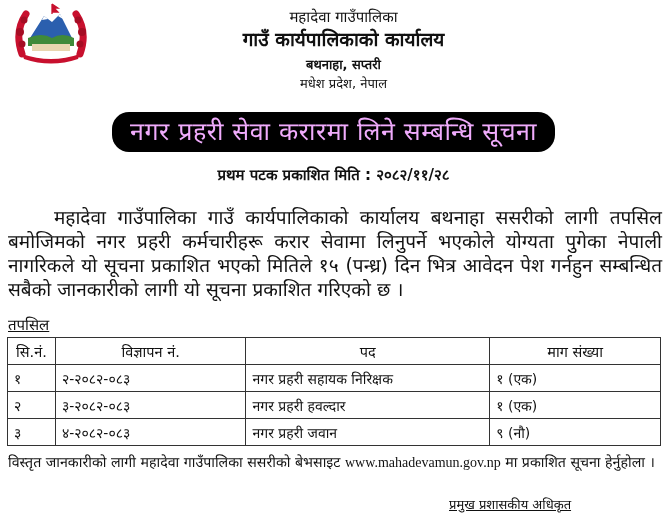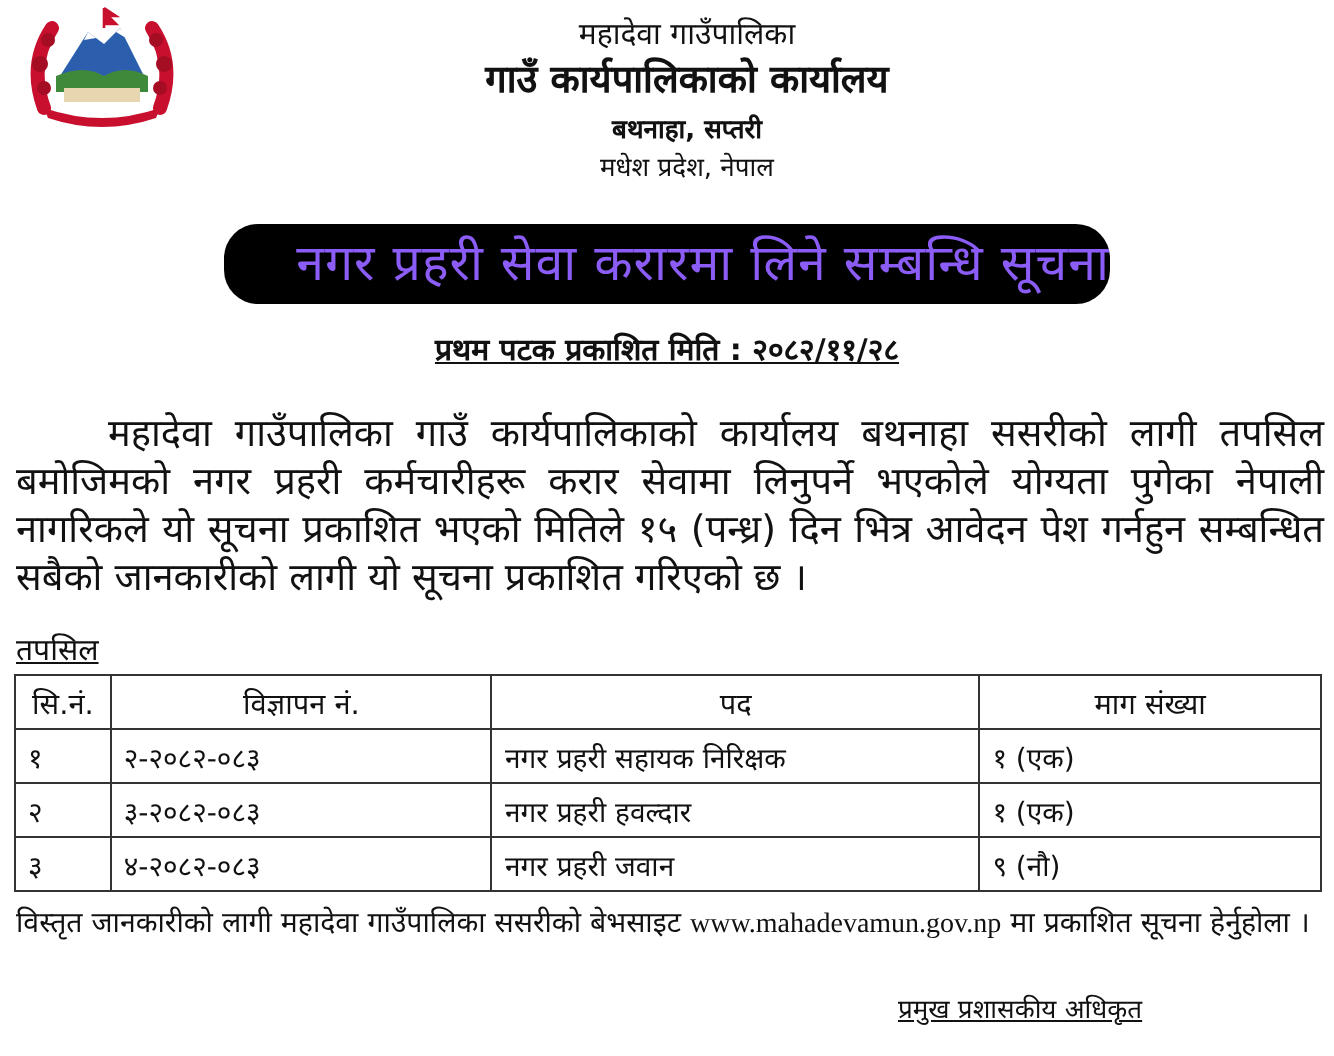--- a/index.html
+++ b/index.html
@@ -9,29 +9,29 @@
   .emblem { position: absolute; left: 12px; top: 2px; width: 78px; height: 64px; }
 
   .hdr { position: absolute; left: 0; width: 667px; text-align: center; white-space: nowrap; }
   .hdr1 { top: 6px; font-size: 15px; left: 10px; }
   .hdr2 { top: 26px; font-size: 19px; font-weight: bold; left: 10px; }
   .hdr3 { top: 55px; font-size: 13px; font-weight: bold; left: 10px; }
   .hdr4 { top: 74px; font-size: 13px; left: 10px; }
 
   .banner {
     position: absolute; left: 112px; top: 112px; width: 443px; height: 40px;
-    background: #000; color: #8b5cf6; font-size: 25px; line-height: 40px;
-    text-align: right; white-space: nowrap; overflow: hidden; letter-spacing: 0.5px; border-radius: 17px;
+    background: #000; color: #f0abfc; font-size: 25px; line-height: 40px;
+    text-align: center; white-space: nowrap; overflow: hidden; letter-spacing: 0.5px; border-radius: 17px;
   }
 
   .pubdate {
     position: absolute; left: 0; top: 164px; width: 667px; text-align: center;
     font-size: 15px; font-weight: bold;
   }
-  .pubdate span { text-decoration: underline; }
+  .pubdate span { }
 
   .para {
     position: absolute; left: 8px; top: 205px; width: 654px;
     font-size: 19px; line-height: 24px; text-align: justify; text-indent: 46px;
   }
 
   .tapsil {
     position: absolute; left: 8px; top: 314px; font-size: 15px; text-decoration: underline; text-align: center;
   }
 

